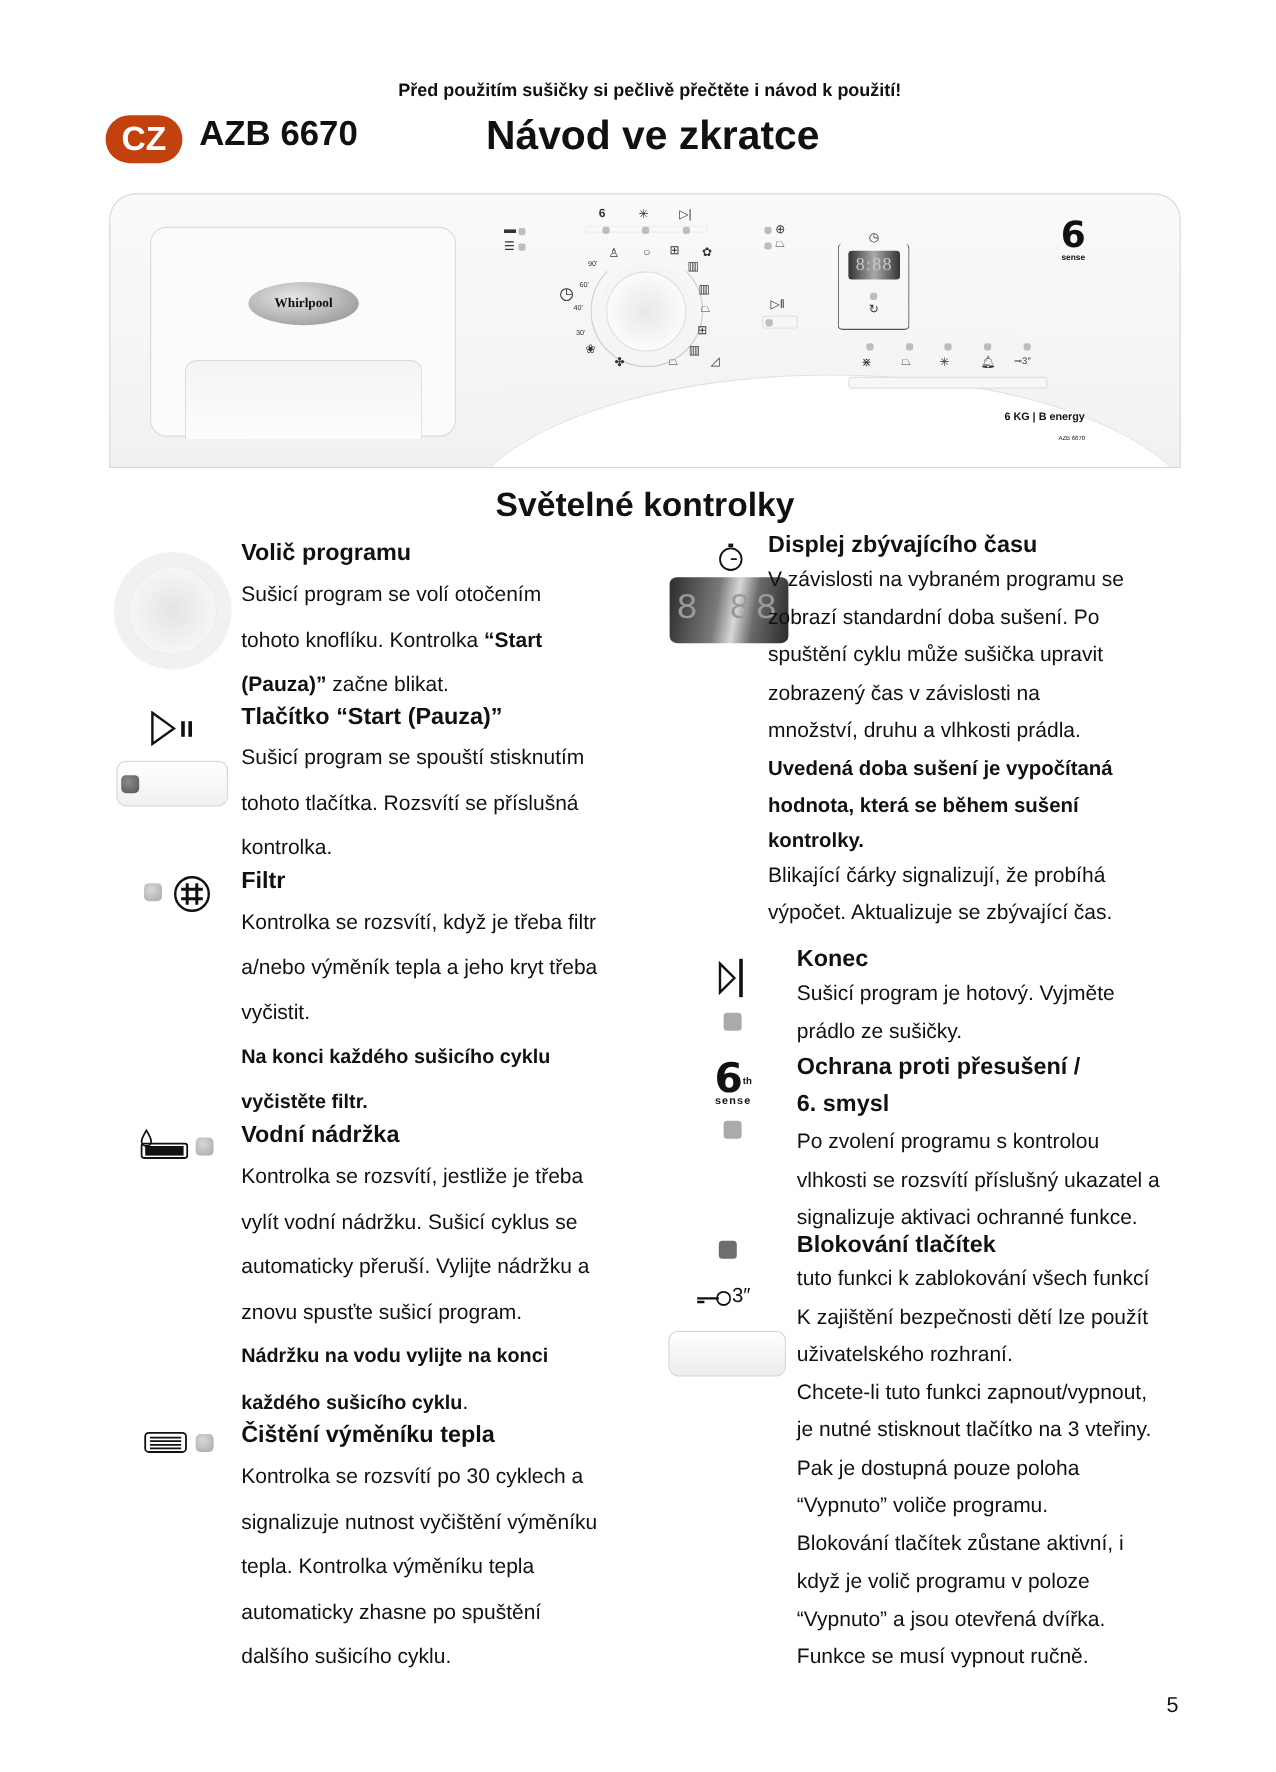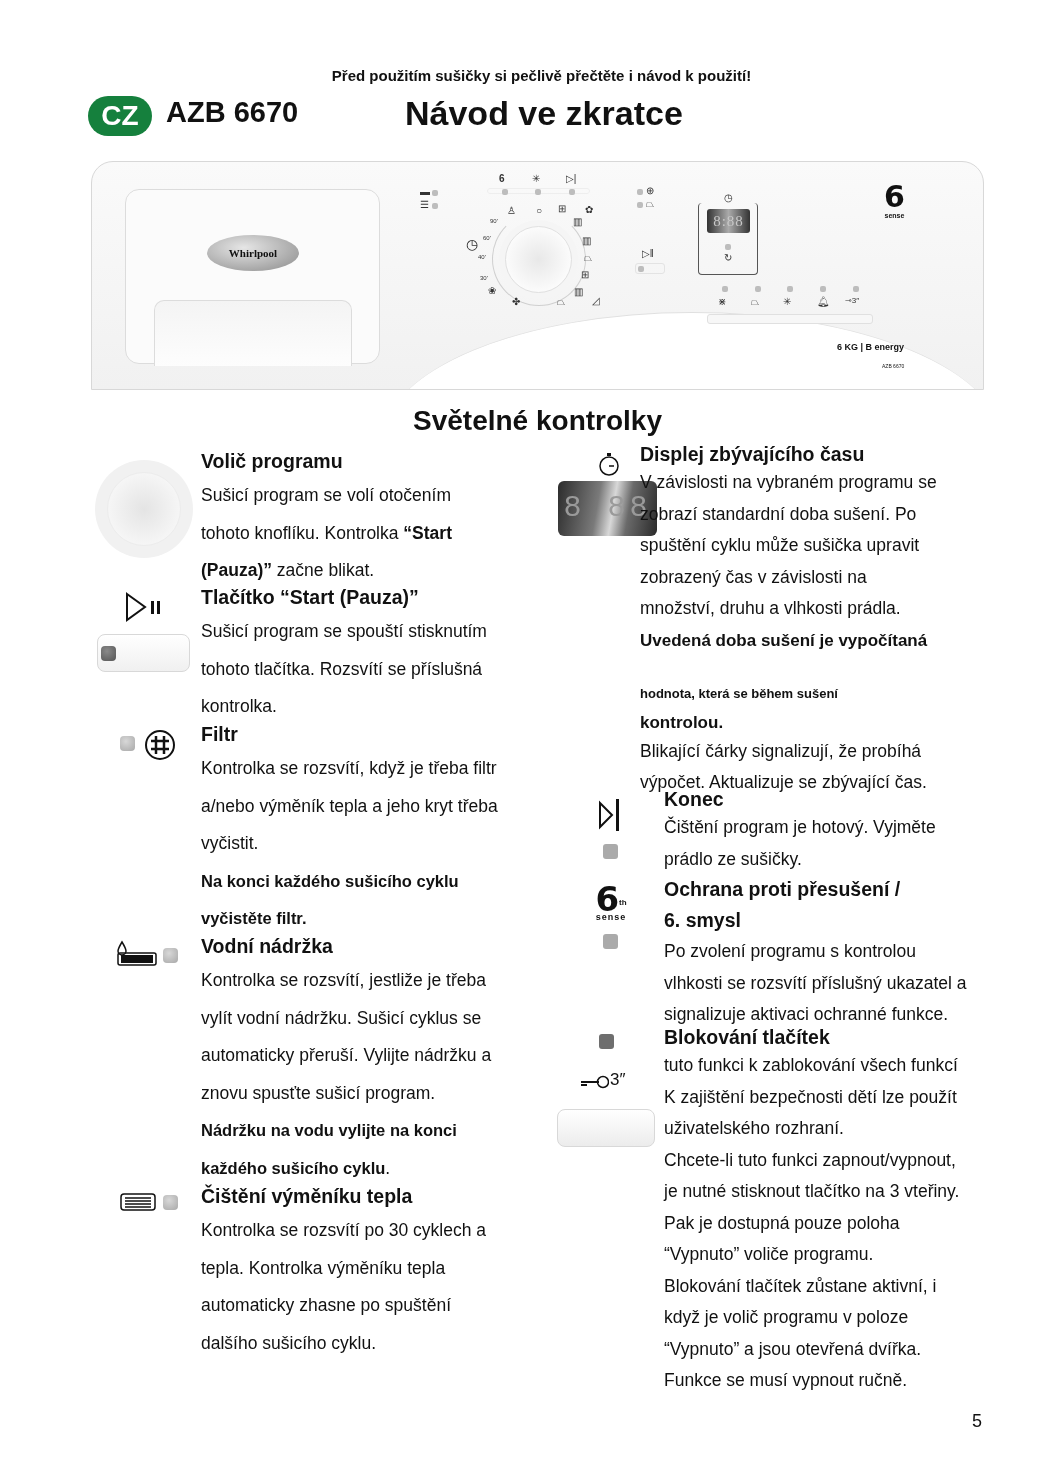--- a/index.html
+++ b/index.html
@@ -3,21 +3,21 @@
 <meta charset="utf-8">
 <style>
   * { box-sizing: border-box; margin: 0; padding: 0; }
   html, body { width: 1063px; height: 1477px; background: #fff; overflow: hidden; }
   body { position: relative; font-family: "Liberation Sans", sans-serif; color: #111; }
 
   .abs { position: absolute; }
 
   
   .top-note { left: 0; width: 1083px; top: 67px; text-align: center; font-size: 15px; font-weight: bold; }
-  .cz-badge { left: 88px; top: 96px; width: 64px; height: 40px; border-radius: 20px; background: #15803d; color: #fff; font-weight: bold; font-size: 28px; text-align: center; line-height: 40px; }
+  .cz-badge { left: 88px; top: 96px; width: 64px; height: 40px; border-radius: 20px; background: #c2410c; color: #fff; font-weight: bold; font-size: 28px; text-align: center; line-height: 40px; }
   .model { left: 166px; top: 96px; font-size: 29px; font-weight: bold; }
   .doc-title { left: 405px; top: 94px; font-size: 34px; font-weight: bold; }
 
   
   .panel { left: 91px; top: 161px; width: 893px; height: 229px; border: 1px solid #d8d8d8; border-radius: 22px 22px 0 0; background: linear-gradient(#fafafa, #f1f1f1); overflow: hidden; }
   .panel-curve { position: absolute; left: 290px; top: 150px; width: 620px; height: 260px; border-radius: 50% 50% 0 0; background: #fff; border-top: 1px solid #e0e0e0; }
   .door { left: 33px; top: 27px; width: 255px; height: 175px; border: 1px solid #dcdcdc; border-radius: 14px; background: #fbfbfb; }
   .logo-oval { left: 81px; top: 45px; width: 92px; height: 36px; border-radius: 50%; background: radial-gradient(ellipse at 40% 35%, #e6e6e6, #8a8a8a); display: flex; align-items: center; justify-content: center; font-family: "Liberation Serif", serif; font-weight: bold; font-size: 11px; color: #111; }
   .door-handle { left: 28px; top: 110px; width: 198px; height: 66px; border: 1px solid #dcdcdc; border-bottom: none; border-radius: 10px 10px 0 0; background: linear-gradient(#f4f4f4, #fdfdfd); }
   .dial { left: 413px; top: 64px; width: 67px; height: 67px; border-radius: 50%; background: radial-gradient(circle, #e8e8e8, #fbfbfb 70%); border: 1px solid #e0e0e0; box-shadow: 0 0 0 6px #f5f5f5; }
@@ -206,20 +206,21 @@
     <div>znovu spusťte sušicí program.</div>
     <div class="b" style="font-size:16.5px;">Nádržku na vodu vylijte na konci</div>
     <div><span class="b" style="font-size:16.5px;margin-top:40px;">každého sušicího cyklu</span><span>.</span></div>
   </div>
 </div>
 
 <div class="abs" style="left:201px;top:1184px;width:330px;">
   <div class="h">Čištění výměníku tepla</div>
   <div class="p" style="margin-top:3px;">
     <div>Kontrolka se rozsvítí po 30 cyklech a</div>
+    <div>signalizuje nutnost vyčištění výměníku</div>
     <div>tepla. Kontrolka výměníku tepla</div>
     <div>automaticky zhasne po spuštění</div>
     <div>dalšího sušicího cyklu.</div>
   </div>
 </div>
 
 <svg class="abs" style="left:597px;top:451px;" width="24" height="26">
   <circle cx="12" cy="15" r="9" fill="none" stroke="#111" stroke-width="1.5"></circle>
   <rect x="10" y="2" width="4" height="3" fill="#111"></rect>
   <path d="M12 15 H17" stroke="#111" stroke-width="1.5"></path>
@@ -249,31 +250,31 @@
 
 <div class="abs" style="left:640px;top:442px;width:340px;">
   <div class="h">Displej zbývajícího času</div>
   <div class="p tight" style="margin-top:0px;">
     <div>V závislosti na vybraném programu se</div>
     <div>zobrazí standardní doba sušení. Po</div>
     <div>spuštění cyklu může sušička upravit</div>
     <div>zobrazený čas v závislosti na</div>
     <div>množství, druhu a vlhkosti prádla.</div>
     <div class="b" style="font-size:17px;">Uvedená doba sušení je vypočítaná</div>
-    <div class="b" style="font-size:13px;margin-top:22px;">hodnota, která se během sušení</div>
-    <div class="b" style="font-size:17px;line-height:26px;">kontrolou.</div>
+    <div class="b" style="font-size:17px;">hodnota, která se během sušení</div>
+    <div class="b" style="font-size:17px;line-height:26px;">kontrolky.</div>
     <div>Blikající čárky signalizují, že probíhá</div>
     <div>výpočet. Aktualizuje se zbývající čas.</div>
   </div>
 </div>
 
 <div class="abs" style="left:664px;top:787px;width:340px;">
   <div class="h">Konec</div>
   <div class="p tight">
-    <div>Čištění program je hotový. Vyjměte</div>
+    <div>Sušicí program je hotový. Vyjměte</div>
     <div>prádlo ze sušičky.</div>
   </div>
 </div>
 
 <div class="abs" style="left:664px;top:874px;width:340px;">
   <div class="h" style="line-height:31px;">Ochrana proti přesušení /</div>
   <div class="h" style="line-height:31px;">6. smysl</div>
   <div class="p tight">
     <div>Po zvolení programu s kontrolou</div>
     <div>vlhkosti se rozsvítí příslušný ukazatel a</div>

